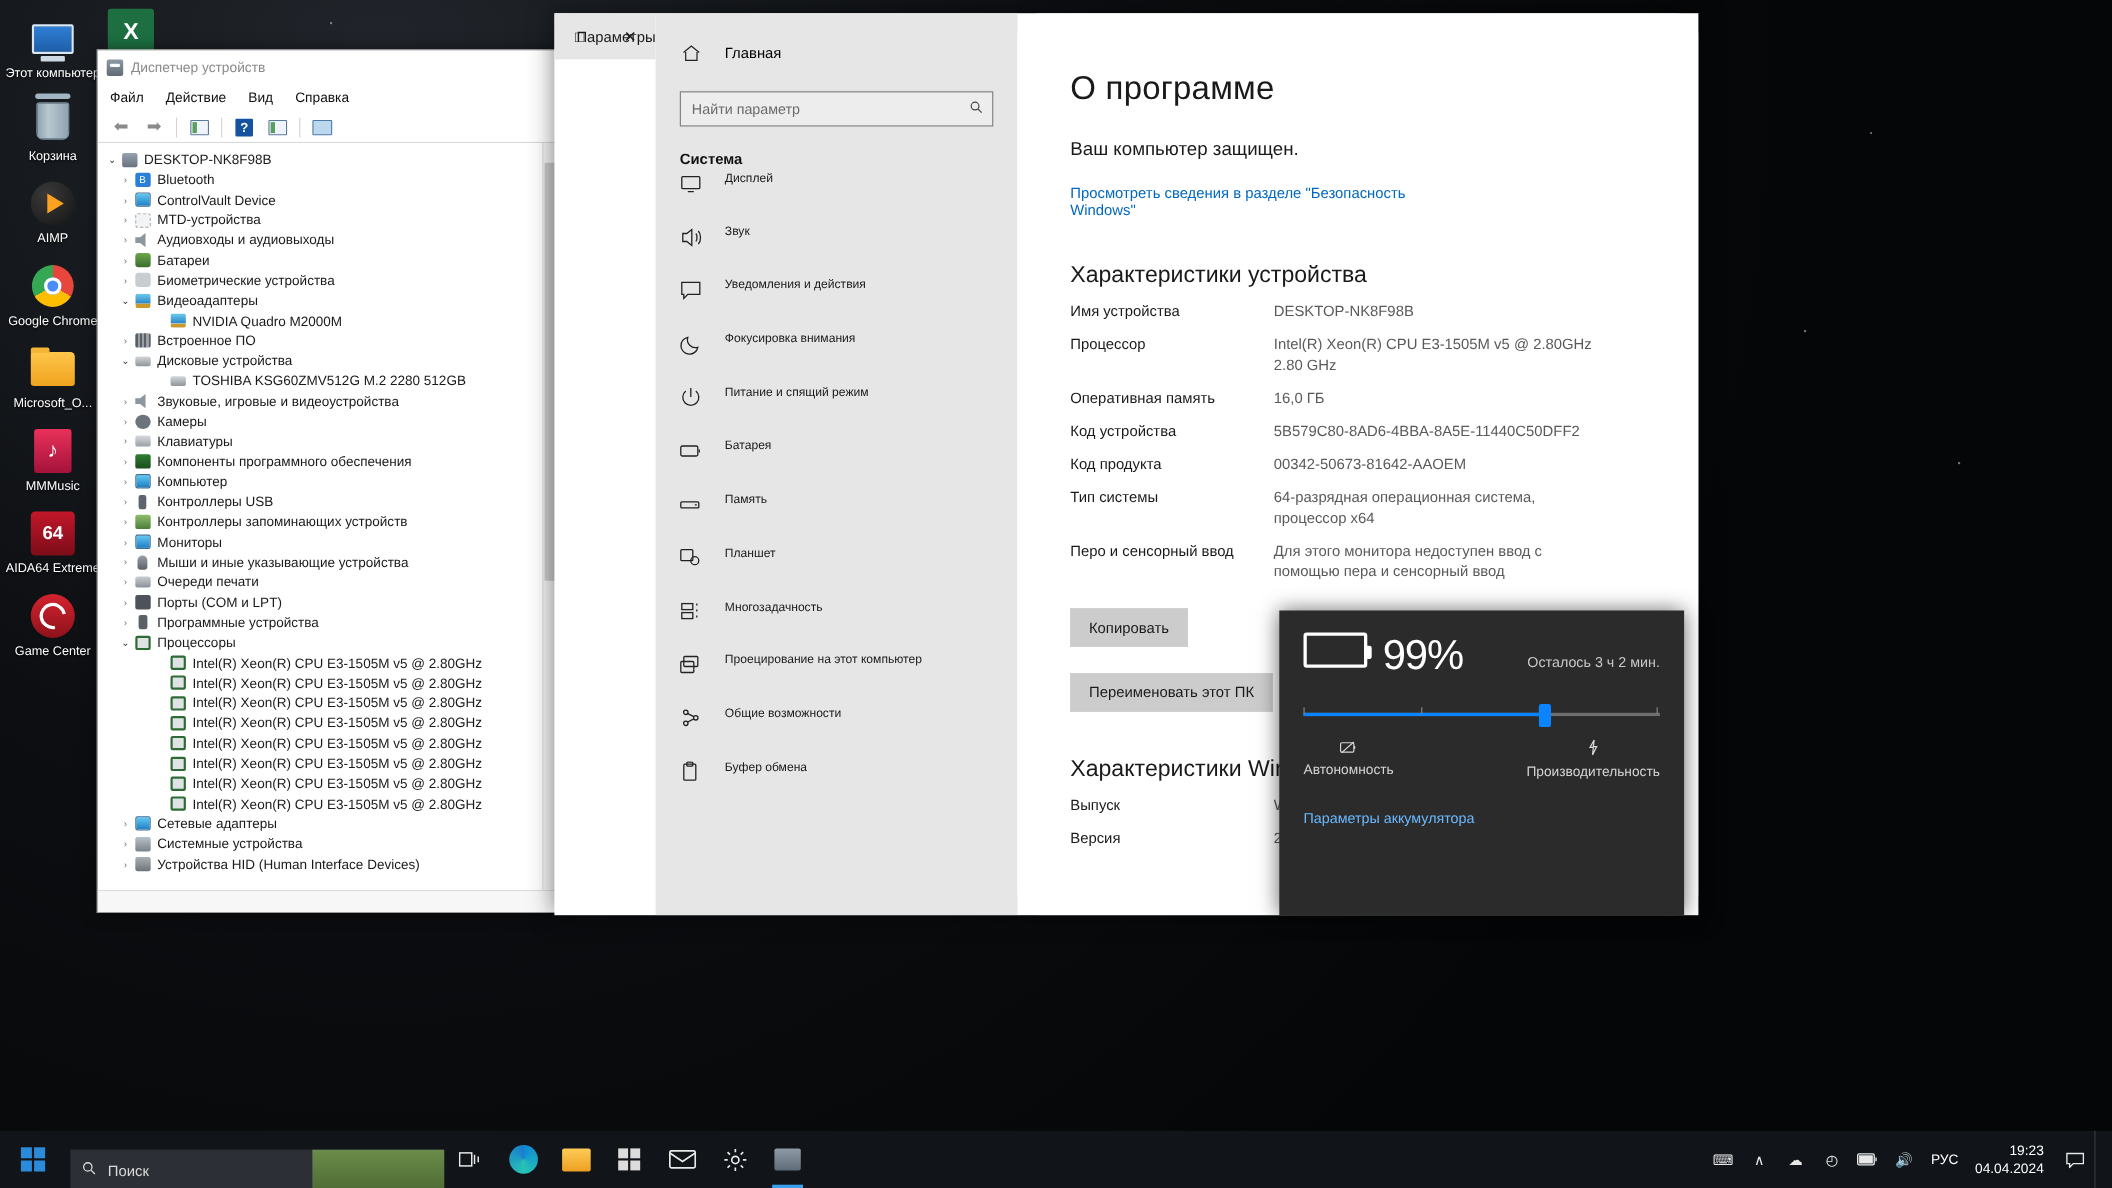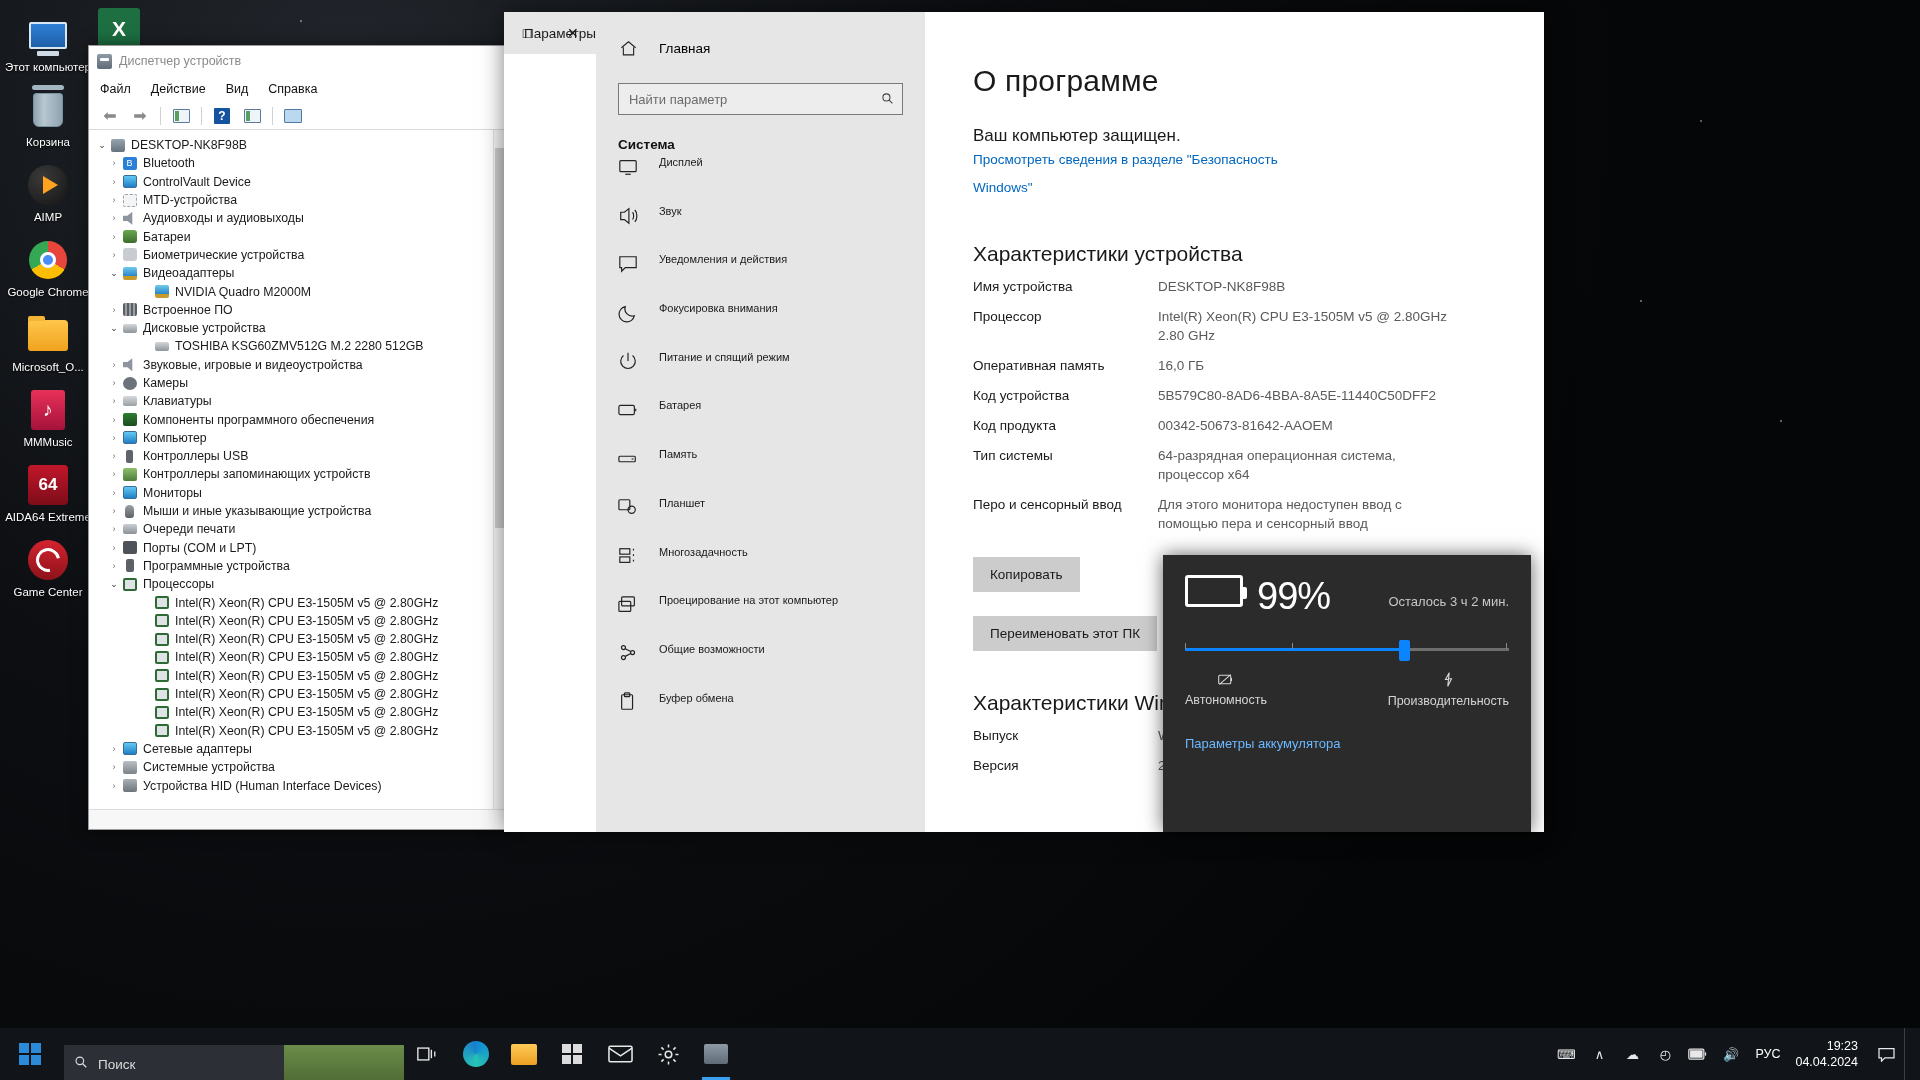--- a/index.html
+++ b/index.html
@@ -188,21 +188,21 @@
   }
   #set-search::placeholder { color:#6b6b6b; }
   .srch-ic { position:absolute; right:9px; top:8px; width:13px; height:13px; }
   .nav-group { margin:22px 0 4px 22px; font-size:13.5px; font-weight:bold; color:#111; }
   .nav-item { display:flex; align-items:flex-start; gap:20px; height:48.7px; padding-left:22px; font-size:11px; color:#1a1a1a; }
   .nav-ic { width:21px; height:21px; flex:none; display:flex;align-items:center;justify-content:center; }
 
   #set-main { flex:1; background:#fff; padding:52px 0 0 48px; overflow:hidden; position:relative;border-radius:20px; }
   #main-h1 { font-size:30px; font-weight:normal; color:#1a1a1a; letter-spacing:.2px; }
   #main-sub { font-size:17px; color:#1a1a1a; margin-top:28px; }
-  #main-link { font-size:13.5px; color:#0067c0; max-width:330px; line-height:28px; }
+  #main-link { font-size:13.5px; color:#0067c0; margin-top:22px; max-width:330px; line-height:15px; }
   .sec-h { font-size:21px; color:#1a1a1a; margin-top:40px; }
   .spec-row { display:flex; margin-top:11px; font-size:13.5px; line-height:19px; }
   .spec-k { width:185px; flex:none; color:#1a1a1a; }
   .spec-v { color:#5a5a5a; max-width:300px; }
   .btn {
     background:#cccccc; border:1px solid #cccccc; color:#1a1a1a;
     font-size:13.5px; padding:9px 16px; margin-top:24px;
     font-family:"Liberation Sans", sans-serif; display:inline-block;
   }
 

